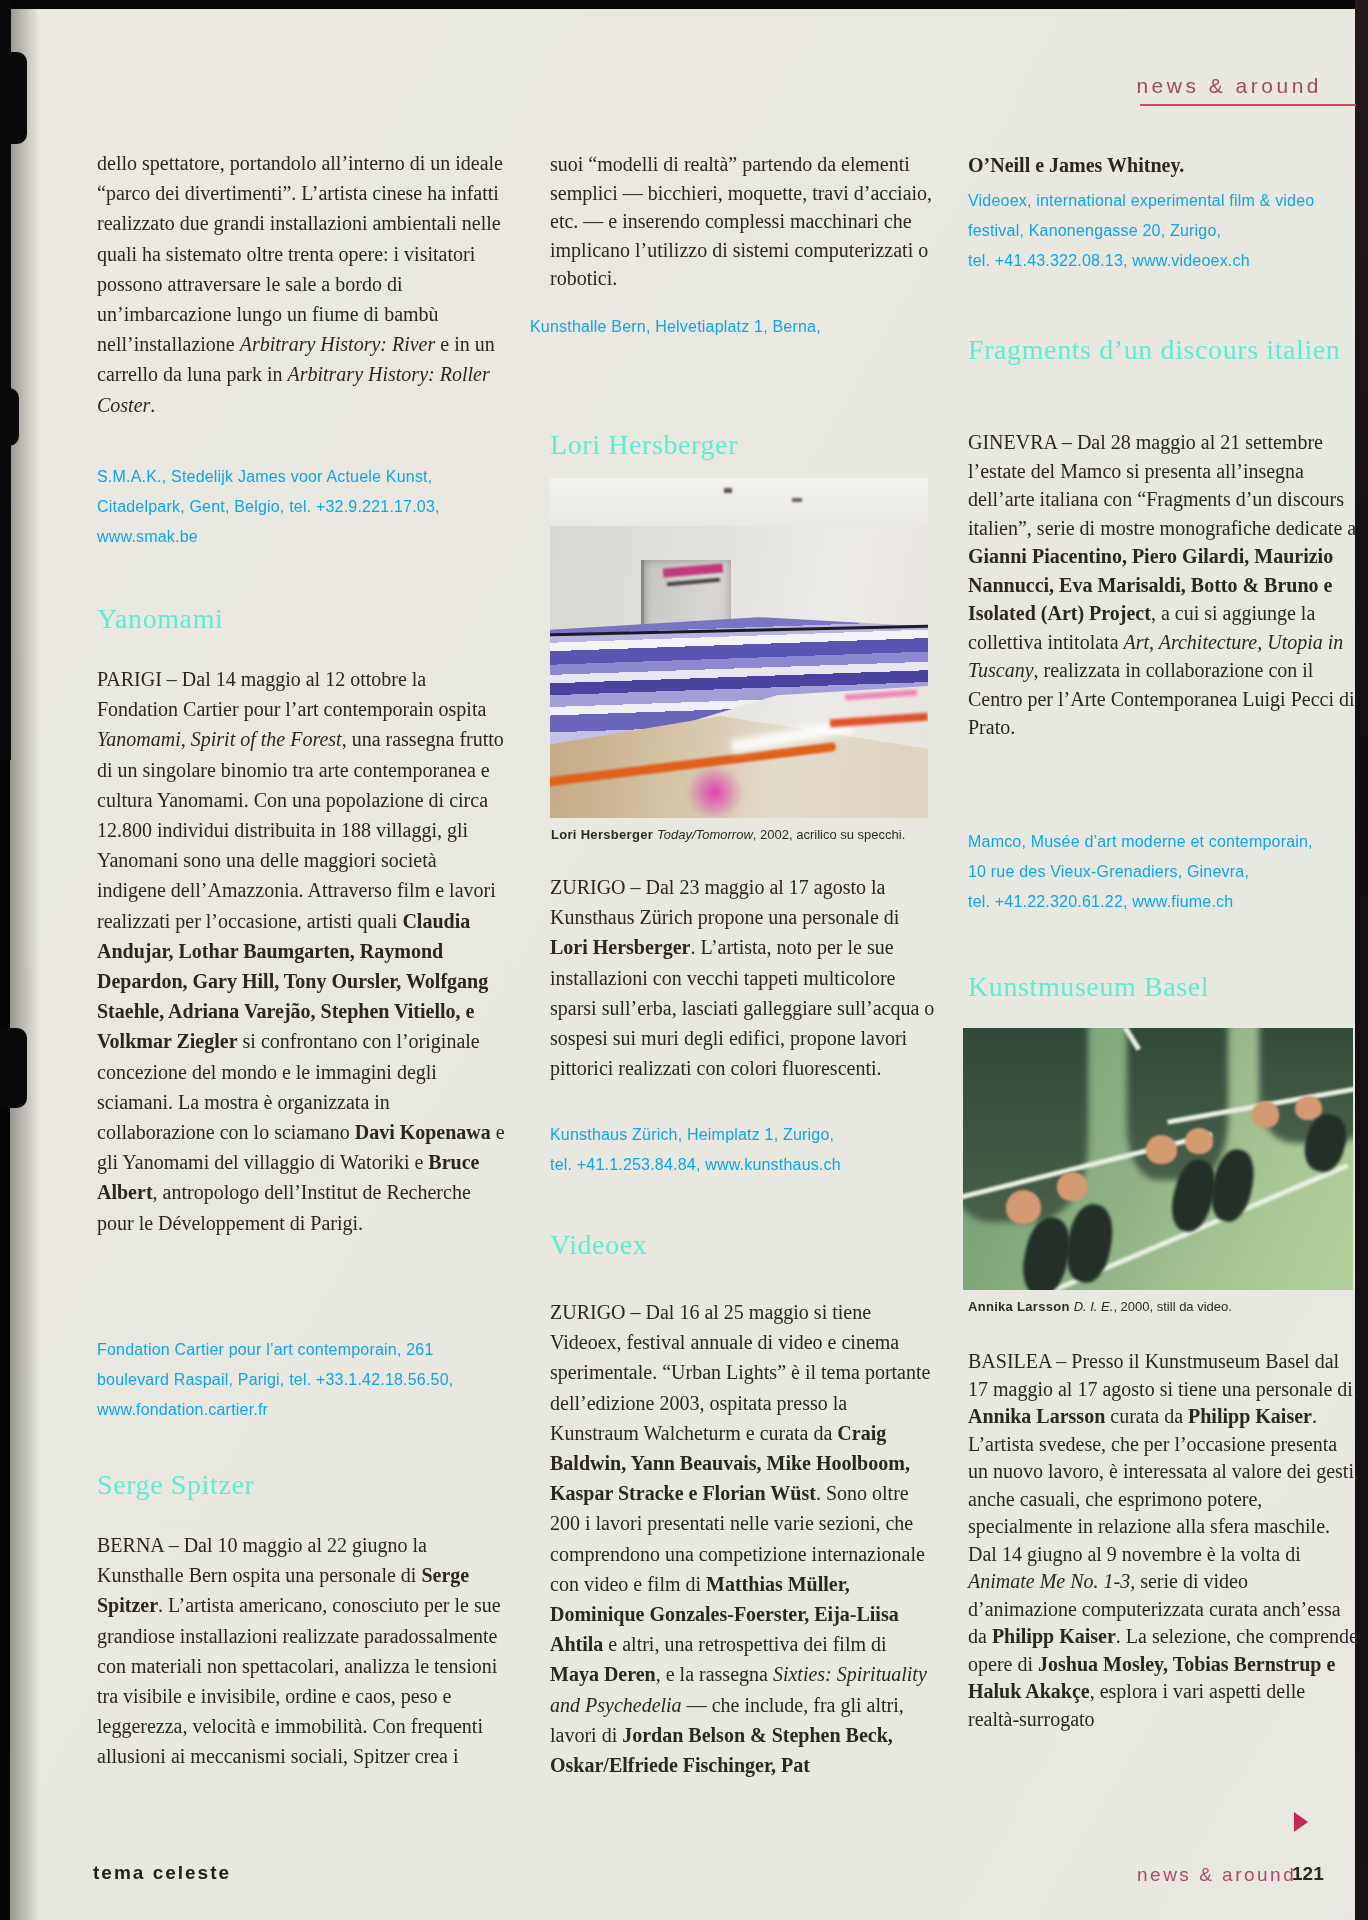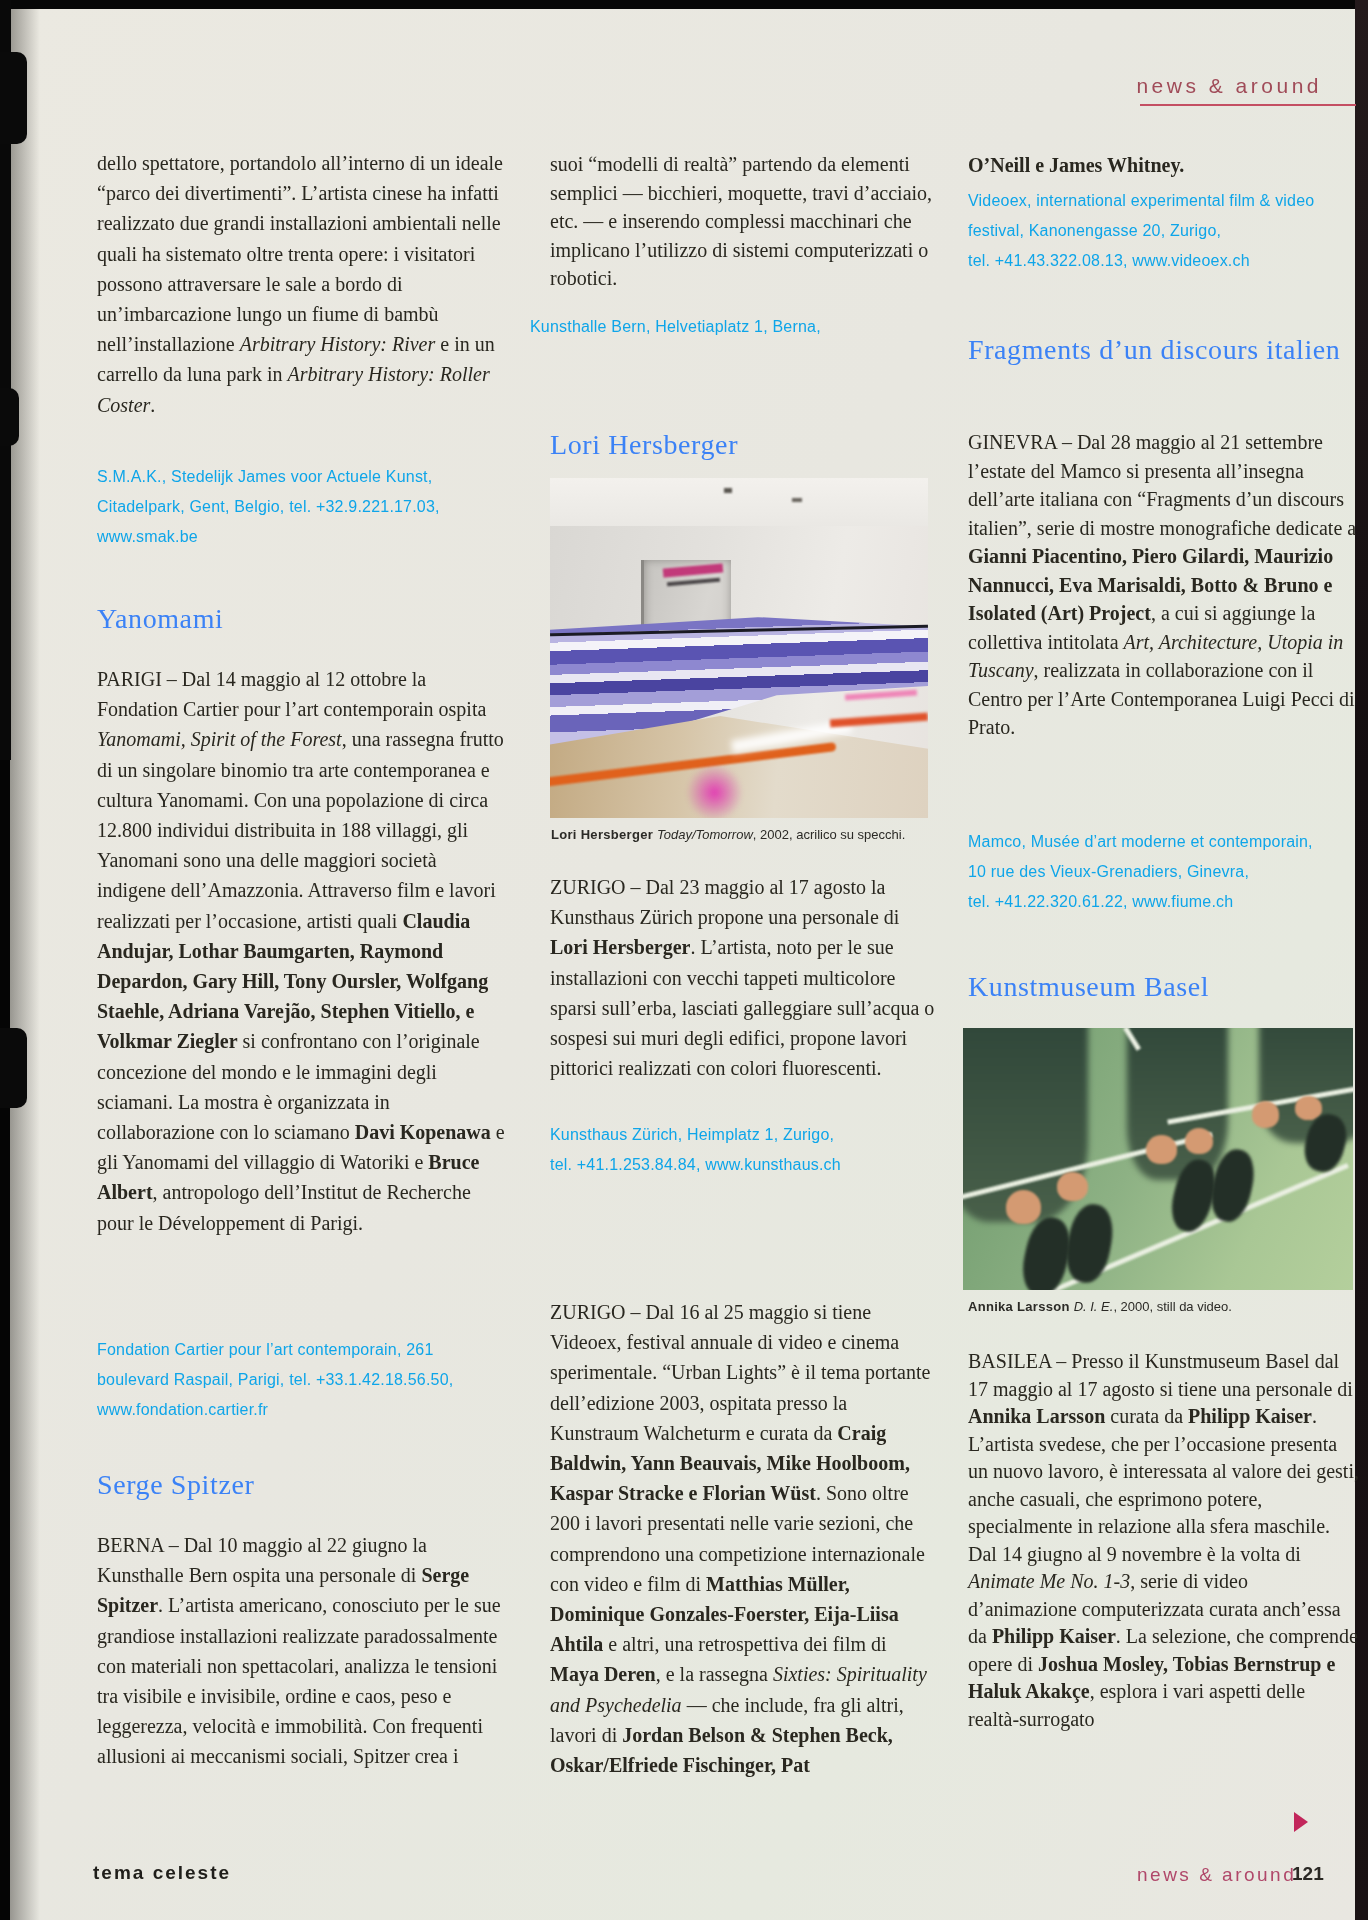--- a/index.html
+++ b/index.html
@@ -20,21 +20,21 @@
 
   .section{position:absolute;}
   .body-text{font-size:20px;line-height:30.2px;color:#29271f;text-align:left;}
   .c3 .body-text{line-height:28.5px;}
   .body-tight{line-height:27.5px !important;}
   .b{font-weight:bold;}
   .i{font-style:italic;}
   .contact{font-family:"Liberation Sans",sans-serif;font-size:16px;line-height:30px;
            color:#0ea5e9;letter-spacing:.2px;}
   .contact div{white-space:nowrap;}
-  .heading{font-size:28px;line-height:31px;color:#3b82f6;letter-spacing:.6px;}
+  .heading{font-size:28px;line-height:31px;color:#5eead4;letter-spacing:.6px;}
   .caption{font-family:"Liberation Sans",sans-serif;font-size:13px;color:#2b2a26;white-space:nowrap;}
   .caption .b{letter-spacing:.3px;}
 
   .masthead{position:absolute;left:1040px;top:74px;width:282px;text-align:right;
             font-family:"Liberation Sans",sans-serif;font-size:21px;letter-spacing:3.5px;
             color:#a04b58;}
   .masthead-rule{position:absolute;left:1140px;top:104px;width:216px;height:2px;background:#c44f63;}
 
   .footer-mag{position:absolute;left:93px;top:1862px;font-family:"Liberation Sans",sans-serif;
               font-size:19px;font-weight:bold;letter-spacing:2px;color:#1f1e1a;}
@@ -164,20 +164,21 @@
     <div class="i1-red-right"></div>
     <div class="i1-pink-right"></div>
   </div>
   <div class="section caption" style="left:551px;top:827px;"><span class="b">Lori Hersberger </span><span class="i">Today/Tomorrow</span><span>, 2002, acrilico su specchi.</span></div>
 
   <div class="section body-text" style="left:550px;top:872px;width:385px;"><span>ZURIGO – Dal 23 maggio al 17 agosto la Kunsthaus Zürich propone una personale di </span><span class="b">Lori Hersberger</span><span>. L’artista, noto per le sue installazioni con vecchi tappeti multicolore sparsi sull’erba, lasciati galleggiare sull’acqua o sospesi sui muri degli edifici, propone lavori pittorici realizzati con colori fluorescenti.</span></div>
   <div class="section contact" style="left:550px;top:1120px;width:385px;">
     <div>Kunsthaus Zürich, Heimplatz 1, Zurigo,</div>
     <div>tel. +41.1.253.84.84, www.kunsthaus.ch</div>
   </div>
+  <div class="section heading" style="left:550px;top:1229px;width:385px;">Videoex</div>
   <div class="section body-text" style="left:550px;top:1297px;width:385px;"><span>ZURIGO – Dal 16 al 25 maggio si tiene Videoex, festival annuale di video e cinema sperimentale. “Urban Lights” è il tema portante dell’edizione 2003, ospitata presso la Kunstraum Walcheturm e curata da </span><span class="b">Craig Baldwin, Yann Beauvais, Mike Hoolboom, Kaspar Stracke e Florian Wüst</span><span>. Sono oltre 200 i lavori presentati nelle varie sezioni, che comprendono una competizione internazionale con video e film di </span><span class="b">Matthias Müller, Dominique Gonzales-Foerster, Eija-Liisa Ahtila</span><span> e altri, una retrospettiva dei film di </span><span class="b">Maya Deren</span><span>, e la rassegna </span><span class="i">Sixties: Spirituality and Psychedelia</span><span> — che include, fra gli altri, lavori di </span><span class="b">Jordan Belson &amp; Stephen Beck, Oskar/Elfriede Fischinger, Pat</span></div>
 
   <div class="c3">
     <div class="section body-text" style="left:968px;top:151px;width:392px;"><span class="b">O’Neill e James Whitney.</span></div>
     <div class="section contact" style="left:968px;top:186px;width:392px;">
       <div>Videoex, international experimental film &amp; video</div>
       <div>festival, Kanonengasse 20, Zurigo,</div>
       <div>tel. +41.43.322.08.13, www.videoex.ch</div>
     </div>
     <div class="section heading" style="left:968px;top:334px;width:392px;">Fragments d’un discours italien</div>

